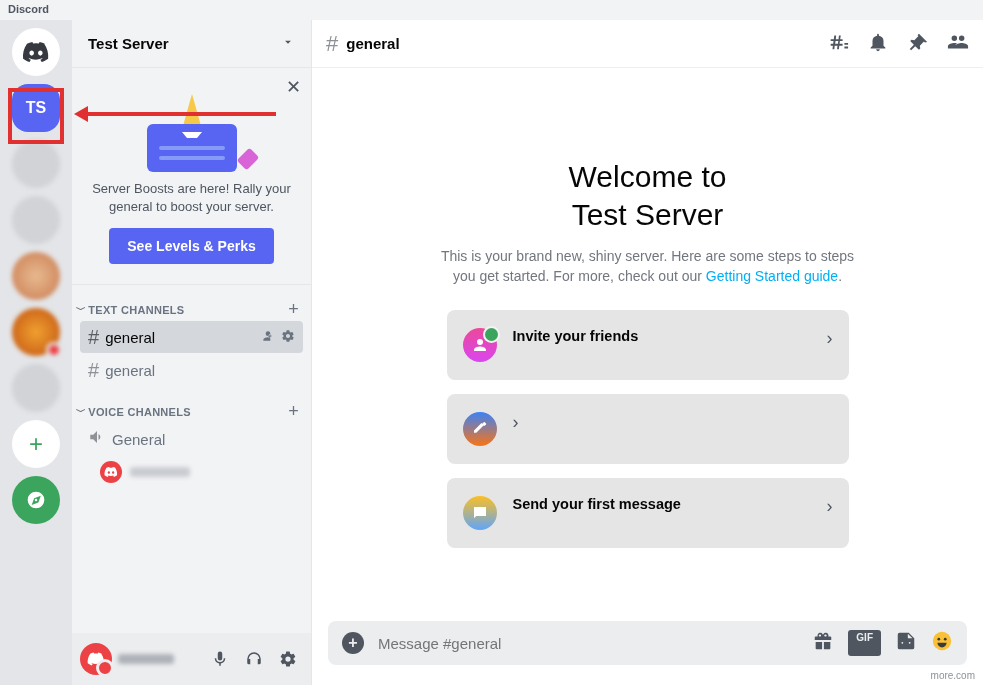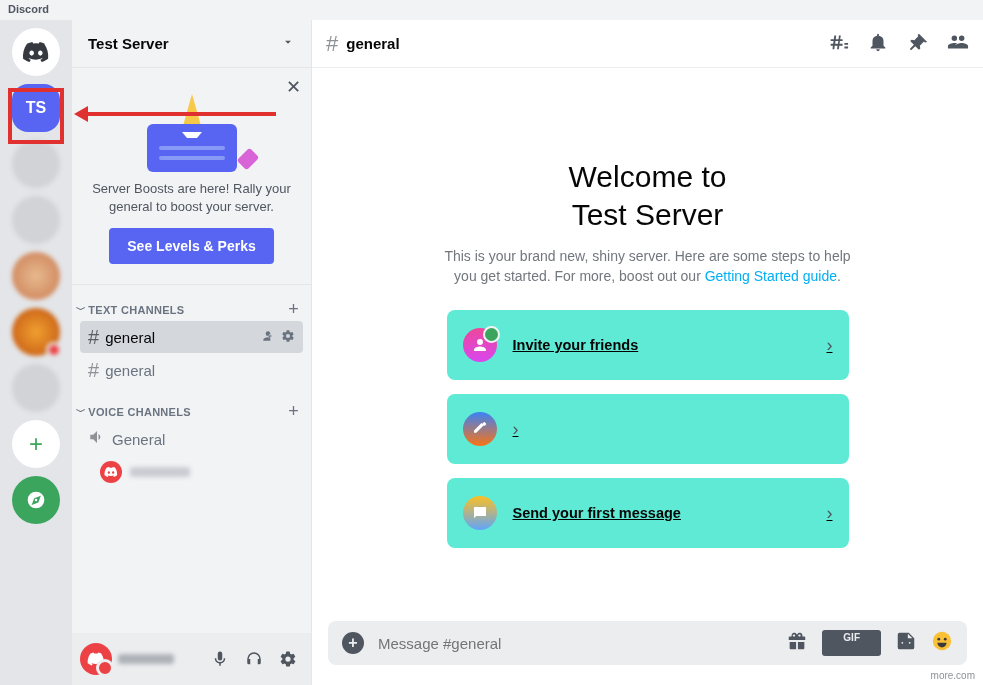--- a/index.html
+++ b/index.html
@@ -70,35 +70,35 @@
 .chan-header .cname { font-size:15px; font-weight:700; color:#060607; flex:1; }
 .chan-header .hicons { display:flex; gap:18px; color:#4f5660; }
 .hicon { cursor:pointer; }
 
 .content { flex:1; overflow-y:auto; display:flex; flex-direction:column; align-items:center; padding:90px 40px 20px; }
 .welcome-title { font-size:30px; font-weight:400; color:#060607; text-align:center; line-height:1.25; }
 .welcome-sub { max-width:420px; text-align:center; color:#72767d; font-size:14px; margin-top:14px; line-height:1.4; }
 .welcome-sub a { color:#00aff4; text-decoration:none; }
 
 .cards { width:100%; max-width:402px; margin-top:24px; display:flex; flex-direction:column; gap:14px; }
-.card { display:flex; align-items:center; background:#5eead4; border-radius:8px; padding:18px 16px; cursor:pointer;text-decoration:underline; }
+.card { display:flex; align-items:flex-start; background:#e5e5e5; border-radius:8px; padding:18px 16px; cursor:pointer; }
 .card-ico { width:34px; height:34px; border-radius:50%; margin-right:16px; position:relative; display:flex; align-items:center; justify-content:center; }
 .ci1 { background:linear-gradient(#ec4899,#d946ef); }
 .ci1::after { content:""; position:absolute; top:-2px; right:-3px; width:13px; height:13px; background:#3ba55d; border-radius:50%; border:2px solid #f2f3f5; font-size:10px; }
 .ci2 { background:linear-gradient(#3b82f6,#f97316); }
 .ci3 { background:linear-gradient(#fbbf24,#60a5fa); }
 .card-label { flex:1; font-size:14.5px; font-weight:700; color:#060607; }
 .card-chev { color:#4f5660; font-size:18px; }
 
 .composer { margin:0 16px 20px; background:#ebedef; border-radius:8px; height:44px; display:flex; align-items:center; padding:0 14px; gap:14px; }
 .comp-add { width:22px; height:22px; border-radius:50%; background:#4f5660; color:#ebedef; display:flex; align-items:center; justify-content:center; font-size:16px; font-weight:700; cursor:pointer; }
 .comp-input { flex:1; border:none; outline:none; background:transparent; font-size:15px; color:#4f5660; }
 .comp-icons { display:flex; gap:14px; color:#4f5660; }
 .comp-icons span { cursor:pointer; }
-.gif-badge { font-size:10px; font-weight:800; background:#4f5660; color:#ebedef; padding:2px 21px; border-radius:3px; }
+.gif-badge { font-size:10px; font-weight:800; background:#4f5660; color:#ebedef; padding:2px 8px; border-radius:3px; }
 
 
 .annotation-arrow { position:absolute; left:86px; top:112px; width:190px; height:4px; background:#e03030; z-index:6; pointer-events:none; }
 .annotation-arrow::before { content:""; position:absolute; left:-12px; top:-6px; width:0; height:0; border-right:14px solid #e03030; border-top:8px solid transparent; border-bottom:8px solid transparent; }
 
 .watermark { position:absolute; right:8px; bottom:4px; font-size:10px; color:#8e9297; }
 </style>
 </head>
 <body>
 
@@ -250,21 +250,21 @@
             </svg></span>
       </div>
     </div>
 
     <div class="content">
       <div class="welcome-title">
         <div>Welcome to</div>
         <div>Test Server</div>
       </div>
       <div class="welcome-sub">
-        <span>This is your brand new, shiny server. Here are some steps to help you get started. For more, boost out our </span><a href="#">Getting Started guide</a><span>.</span>
+        <span>This is your brand new, shiny server. Here are some steps to steps you get started. For more, check out our </span><a href="#">Getting Started guide</a><span>.</span>
       </div>
 
       <div class="cards">
         <div class="card">
           <div class="card-ico ci1">
               <svg width="18" height="18" viewBox="0 0 24 24">
                 <path fill="#fff" d="M12 12a4 4 0 1 0-4-4 4 4 0 0 0 4 4Zm0 2c-3 0-8 1.5-8 4.5V20h16v-1.5c0-3-5-4.5-8-4.5Z"></path>
               </svg>
             </div>
           <div class="card-label">Invite your friends</div>

